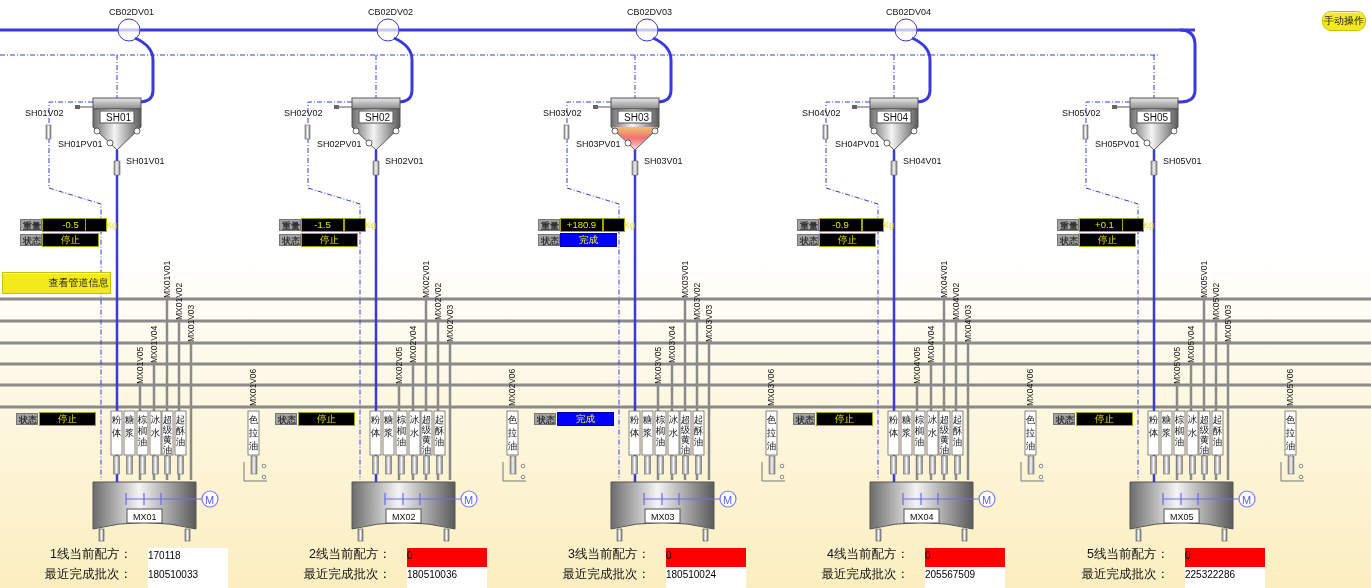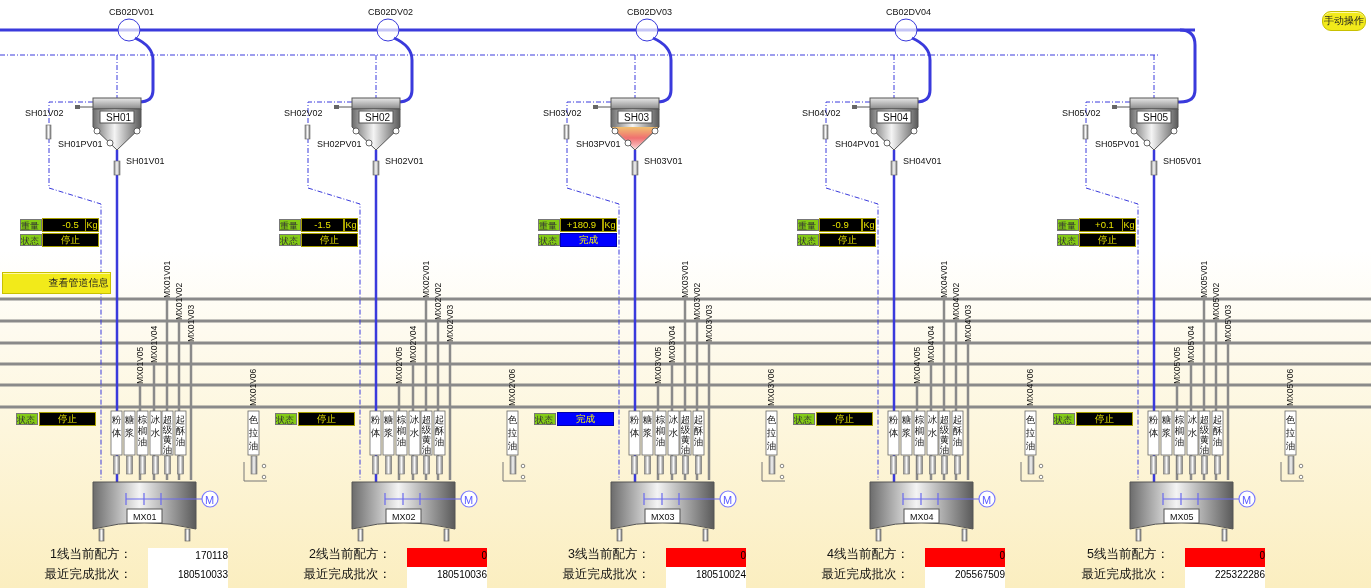--- a/index.html
+++ b/index.html
@@ -10,26 +10,26 @@
   }
   #scada { position:absolute; left:0; top:0; }
   .btn-yellow {
     position:absolute; background:#f2ea1a; border:1px solid #c8c000;
     font-size:10px; color:#222; display:flex; align-items:center; justify-content:center;
     box-shadow: inset 0 1px 0 #fff9a0; cursor:pointer; white-space:nowrap;
   }
   #manual-btn { left:1322px; top:11px; width:42px; height:18px;border-radius:9px; }
   #pipe-info-btn { left:2px; top:272px; width:63px; height:20px; font-size:10px;padding-left:44px; }
   .panel { position:absolute; font-size:10px; }
-  .tag { position:absolute; background:#84cc16; border:1px solid #777; width:22px; height:12px; font-size:9px; line-height:12px; text-align:left; color:#333; box-sizing:border-box; }
+  .tag { position:absolute; background:#a3a3a3; border:1px solid #777; width:22px; height:12px; font-size:9px; line-height:12px; text-align:right; color:#333; box-sizing:border-box;font-weight:bold; }
   .val { position:absolute; background:#000; border:1px solid #a8a000; height:14px; font-size:9.5px; line-height:12px; text-align:center; color:#e8e400; box-sizing:border-box; }
   .val.blue { background:#0000ff; color:#ffff00; border-color:#0000aa; }
-  .unit { position:absolute; background:#000; border:1px solid #a8a000; width:14px; height:14px; font-size:9px; line-height:12px; text-align:center; color:#e8e400; box-sizing:border-box; }
+  .unit { position:absolute; background:#000; border:1px solid #a8a000; width:14px; height:14px; font-size:9px; line-height:12px; text-align:center; color:#e8e400; box-sizing:border-box;padding-left:20px; }
   .info-label { position:absolute; font-size:12.5px; color:#111; text-align:right; width:140px; white-space:nowrap; }
-  .info-box { position:absolute; width:80px; height:24px; font-size:10px; line-height:16px; text-align:right; color:#000; background:#fff; }
+  .info-box { position:absolute; width:80px; height:24px; font-size:10px; line-height:16px; text-align:left; color:#000; background:#fff; }
   .info-box.red { background:#ff0000; color:#000; }
   svg text { font-family:"Liberation Sans", "DejaVu Sans", sans-serif; }
 </style>
 </head>
 <body>
 
 <svg id="scada" width="1371" height="588" xmlns="http://www.w3.org/2000/svg">
   <defs>
     <linearGradient id="gMetal" x1="0" x2="1" y1="0" y2="0">
       <stop offset="0" stop-color="#6c6c6c"></stop>

